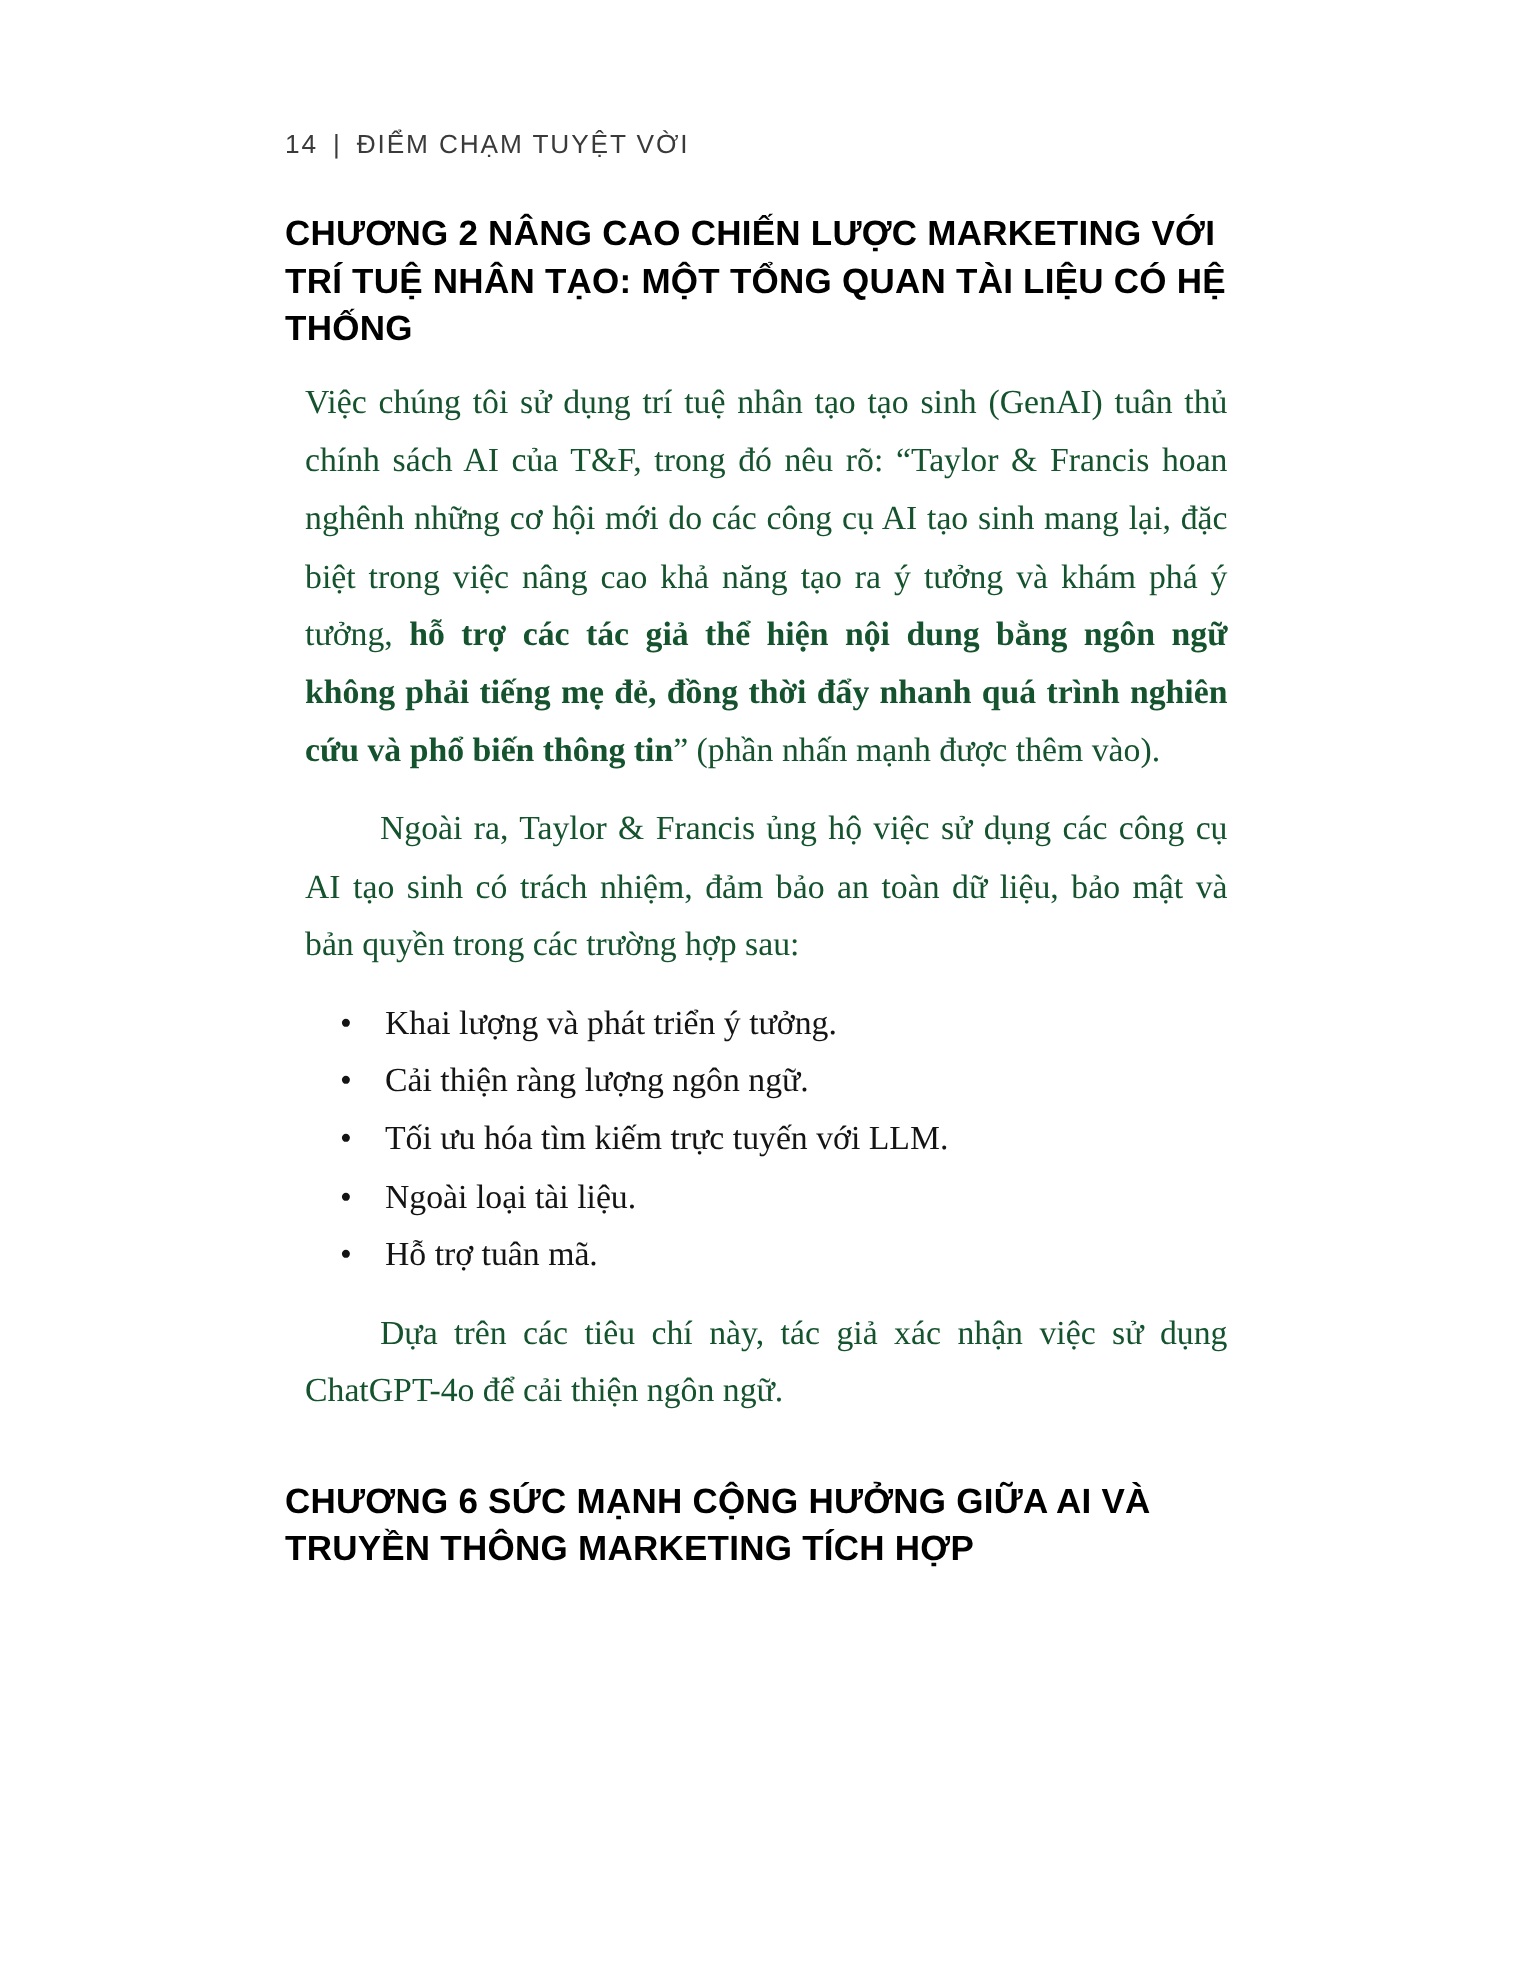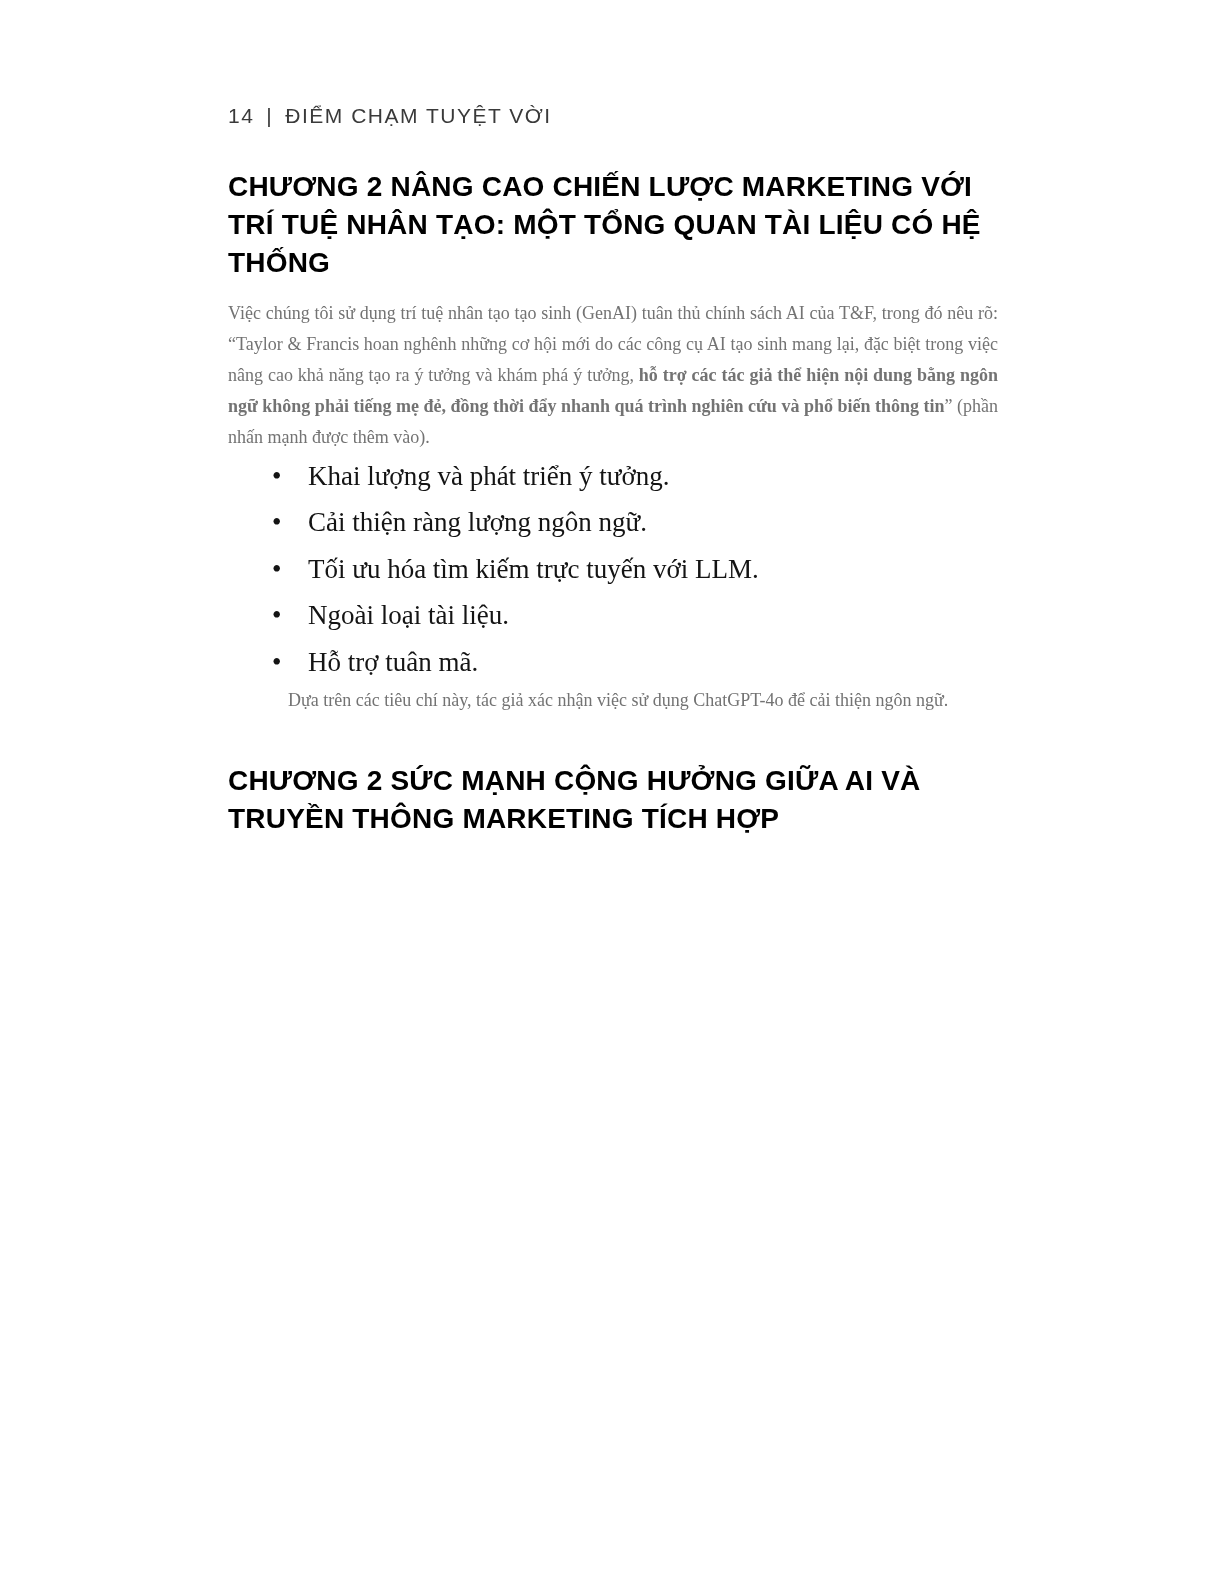--- a/index.html
+++ b/index.html
@@ -41,25 +41,25 @@
     line-height: 1.36;
     color: #000000;
     margin: 18px 0 16px 0;
     letter-spacing: 0.2px;
   }
   h2.chapter-heading.ch3 {
     margin-top: 46px;
   }
   p.body-text {
     font-family: "Liberation Serif", "DejaVu Serif", serif;
-    font-size: 18px;
+    font-size: 27px;
     line-height: 1.72;
     text-align: justify;
-    margin: 0;
-    color: #737373;
+    margin: 16px;
+    color: #14532d;
   }
   p.body-text.indented {
     text-indent: 60px;
   }
   p.body-text b, p.body-text .bold {
     font-weight: 700;
   }
   ul.bullet-list {
     list-style: none;
     margin: 0;
@@ -87,28 +87,29 @@
   <div class="content">
 
     <div class="running-head">
       <span>14</span><span class="sep">|</span><span>ĐIỂM CHẠM TUYỆT VỜI</span>
     </div>
 
     <h2 class="chapter-heading">CHƯƠNG 2 NÂNG CAO CHIẾN LƯỢC MARKETING VỚI TRÍ TUỆ NHÂN TẠO: MỘT TỔNG QUAN TÀI LIỆU CÓ HỆ THỐNG</h2>
 
     <p class="body-text"><span>Việc chúng tôi sử dụng trí tuệ nhân tạo tạo sinh (GenAI) tuân thủ chính sách AI của T&amp;F, trong đó nêu rõ: “Taylor &amp; Francis hoan nghênh những cơ hội mới do các công cụ AI tạo sinh mang lại, đặc biệt trong việc nâng cao khả năng tạo ra ý tưởng và khám phá ý tưởng, </span><span class="bold">hỗ trợ các tác giả thể hiện nội dung bằng ngôn ngữ không phải tiếng mẹ đẻ, đồng thời đẩy nhanh quá trình nghiên cứu và phổ biến thông tin</span><span>” (phần nhấn mạnh được thêm vào).</span></p>
 
+    <p class="body-text indented">Ngoài ra, Taylor &amp; Francis ủng hộ việc sử dụng các công cụ AI tạo sinh có trách nhiệm, đảm bảo an toàn dữ liệu, bảo mật và bản quyền trong các trường hợp sau:</p>
 
     <ul class="bullet-list">
       <li><span class="bullet">•</span><span>Khai lượng và phát triển ý tưởng.</span></li>
       <li><span class="bullet">•</span><span>Cải thiện ràng lượng ngôn ngữ.</span></li>
       <li><span class="bullet">•</span><span>Tối ưu hóa tìm kiếm trực tuyến với LLM.</span></li>
       <li><span class="bullet">•</span><span>Ngoài loại tài liệu.</span></li>
       <li><span class="bullet">•</span><span>Hỗ trợ tuân mã.</span></li>
     </ul>
 
     <p class="body-text indented">Dựa trên các tiêu chí này, tác giả xác nhận việc sử dụng ChatGPT-4o để cải thiện ngôn ngữ.</p>
 
-    <h2 class="chapter-heading ch3">CHƯƠNG 2 SỨC MẠNH CỘNG HƯỞNG GIỮA AI VÀ TRUYỀN THÔNG MARKETING TÍCH HỢP</h2>
+    <h2 class="chapter-heading ch3">CHƯƠNG 6 SỨC MẠNH CỘNG HƯỞNG GIỮA AI VÀ TRUYỀN THÔNG MARKETING TÍCH HỢP</h2>
 
 
   </div>
 </div>
 
 </body></html>

